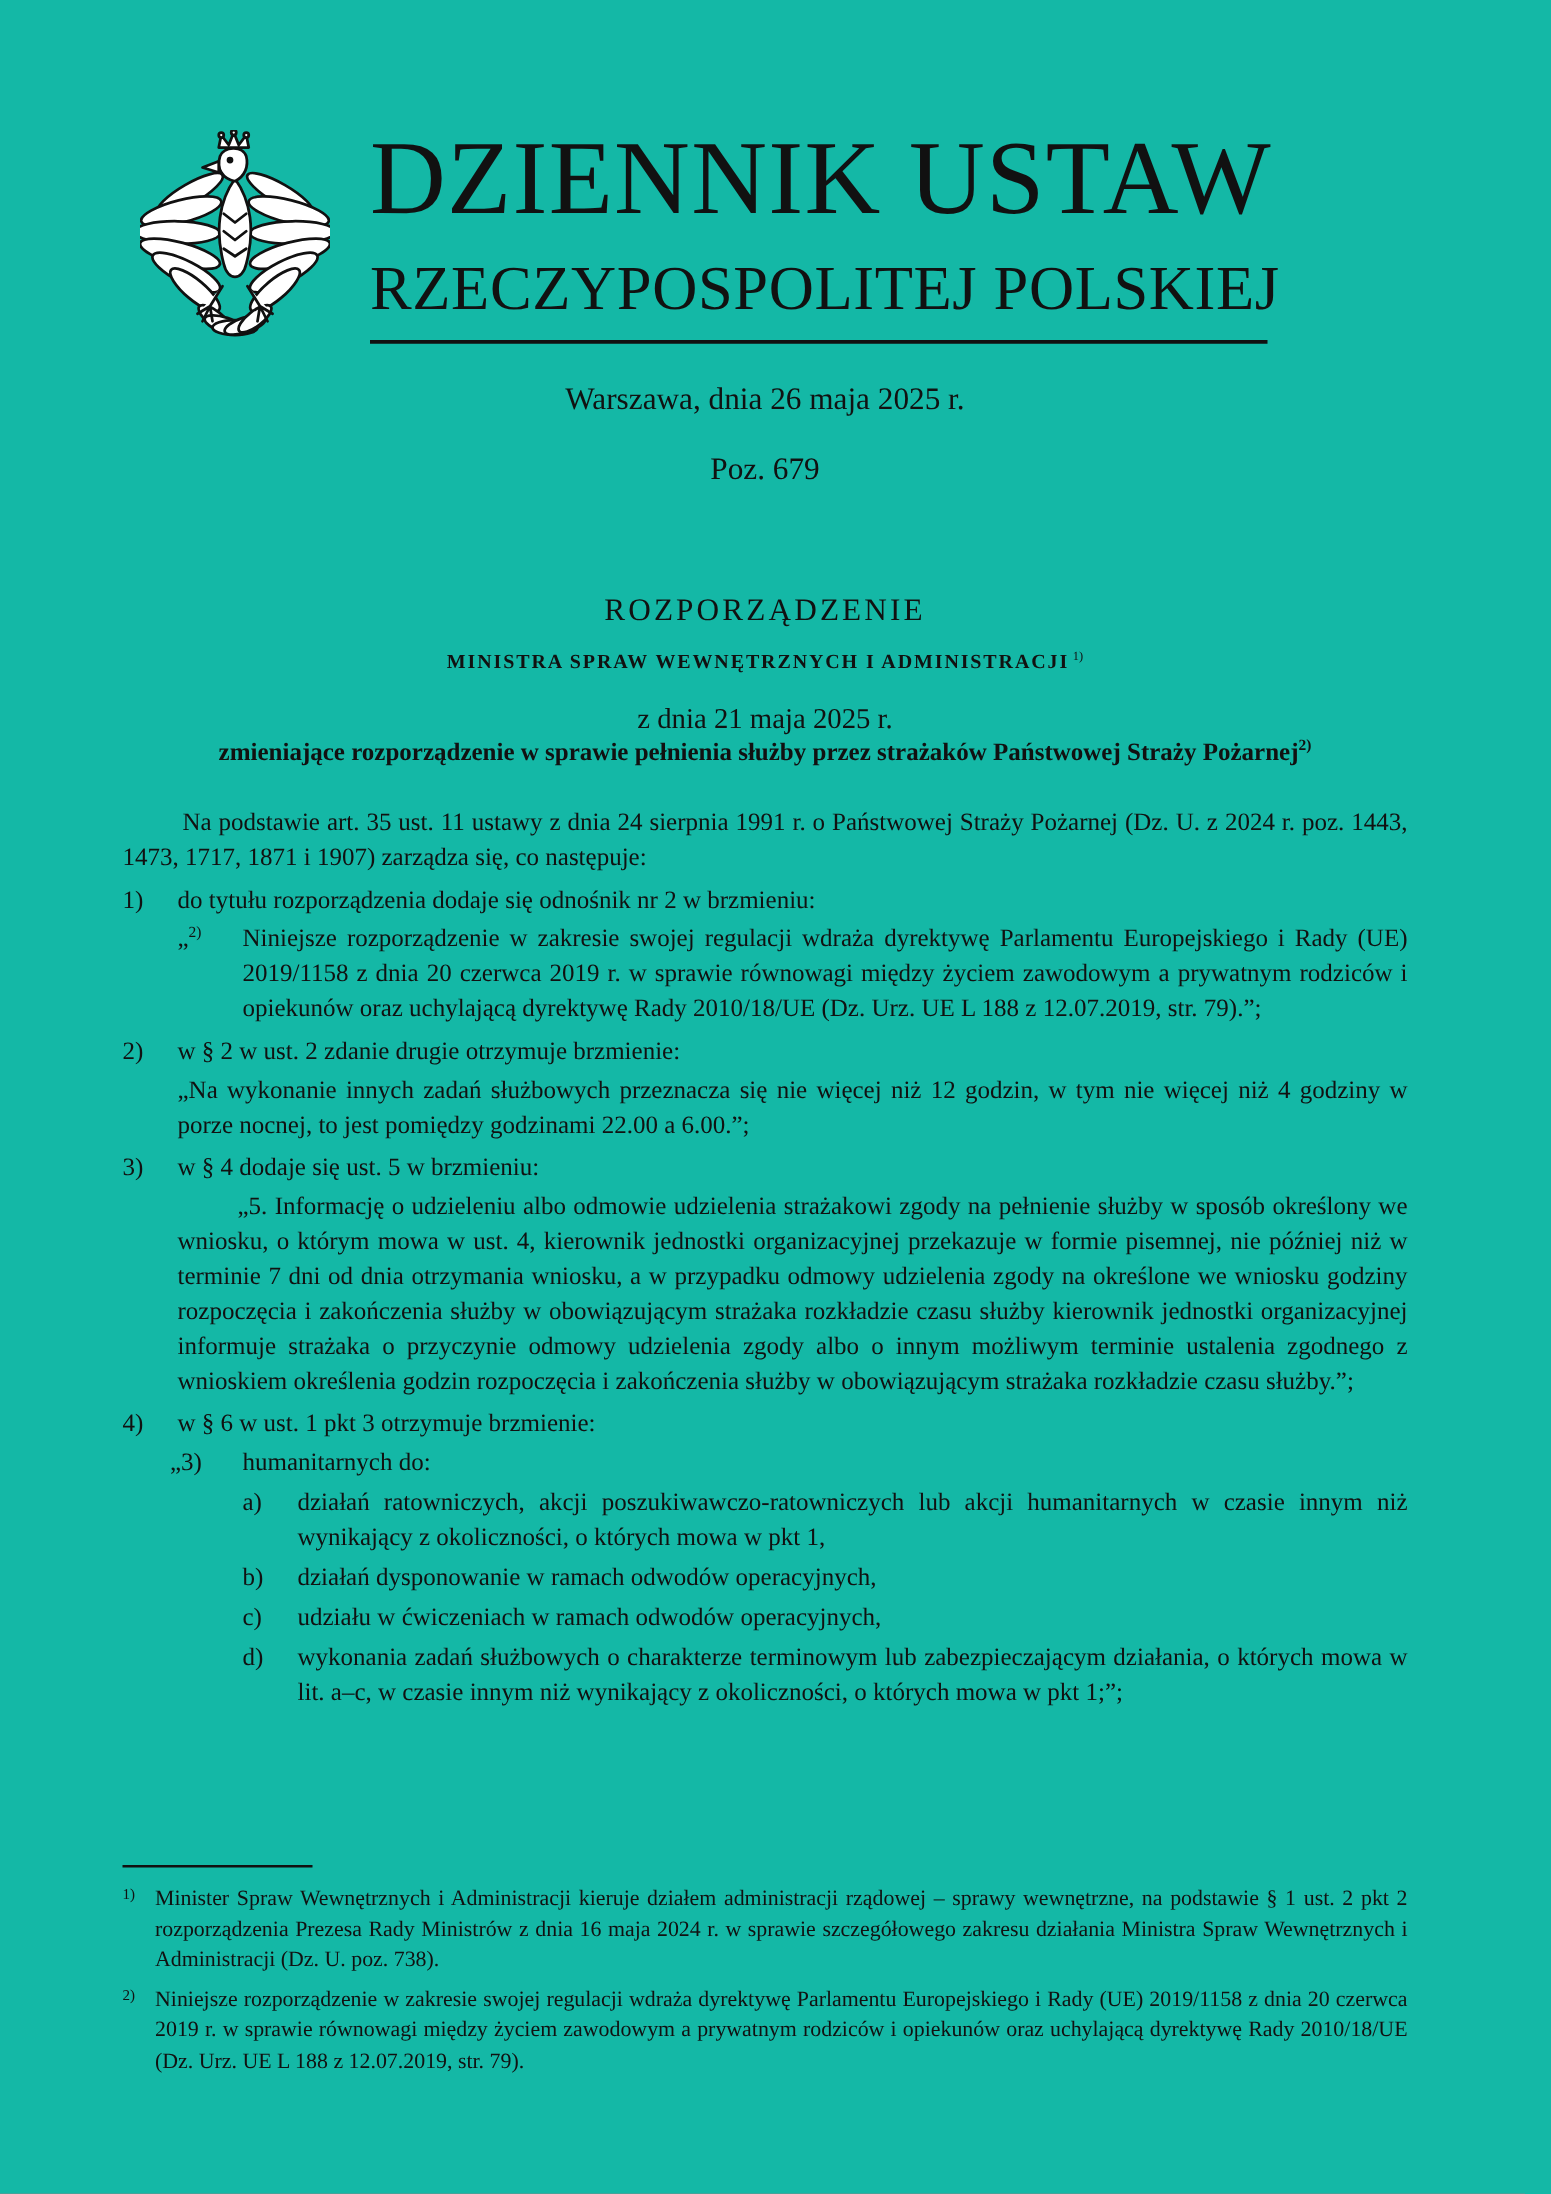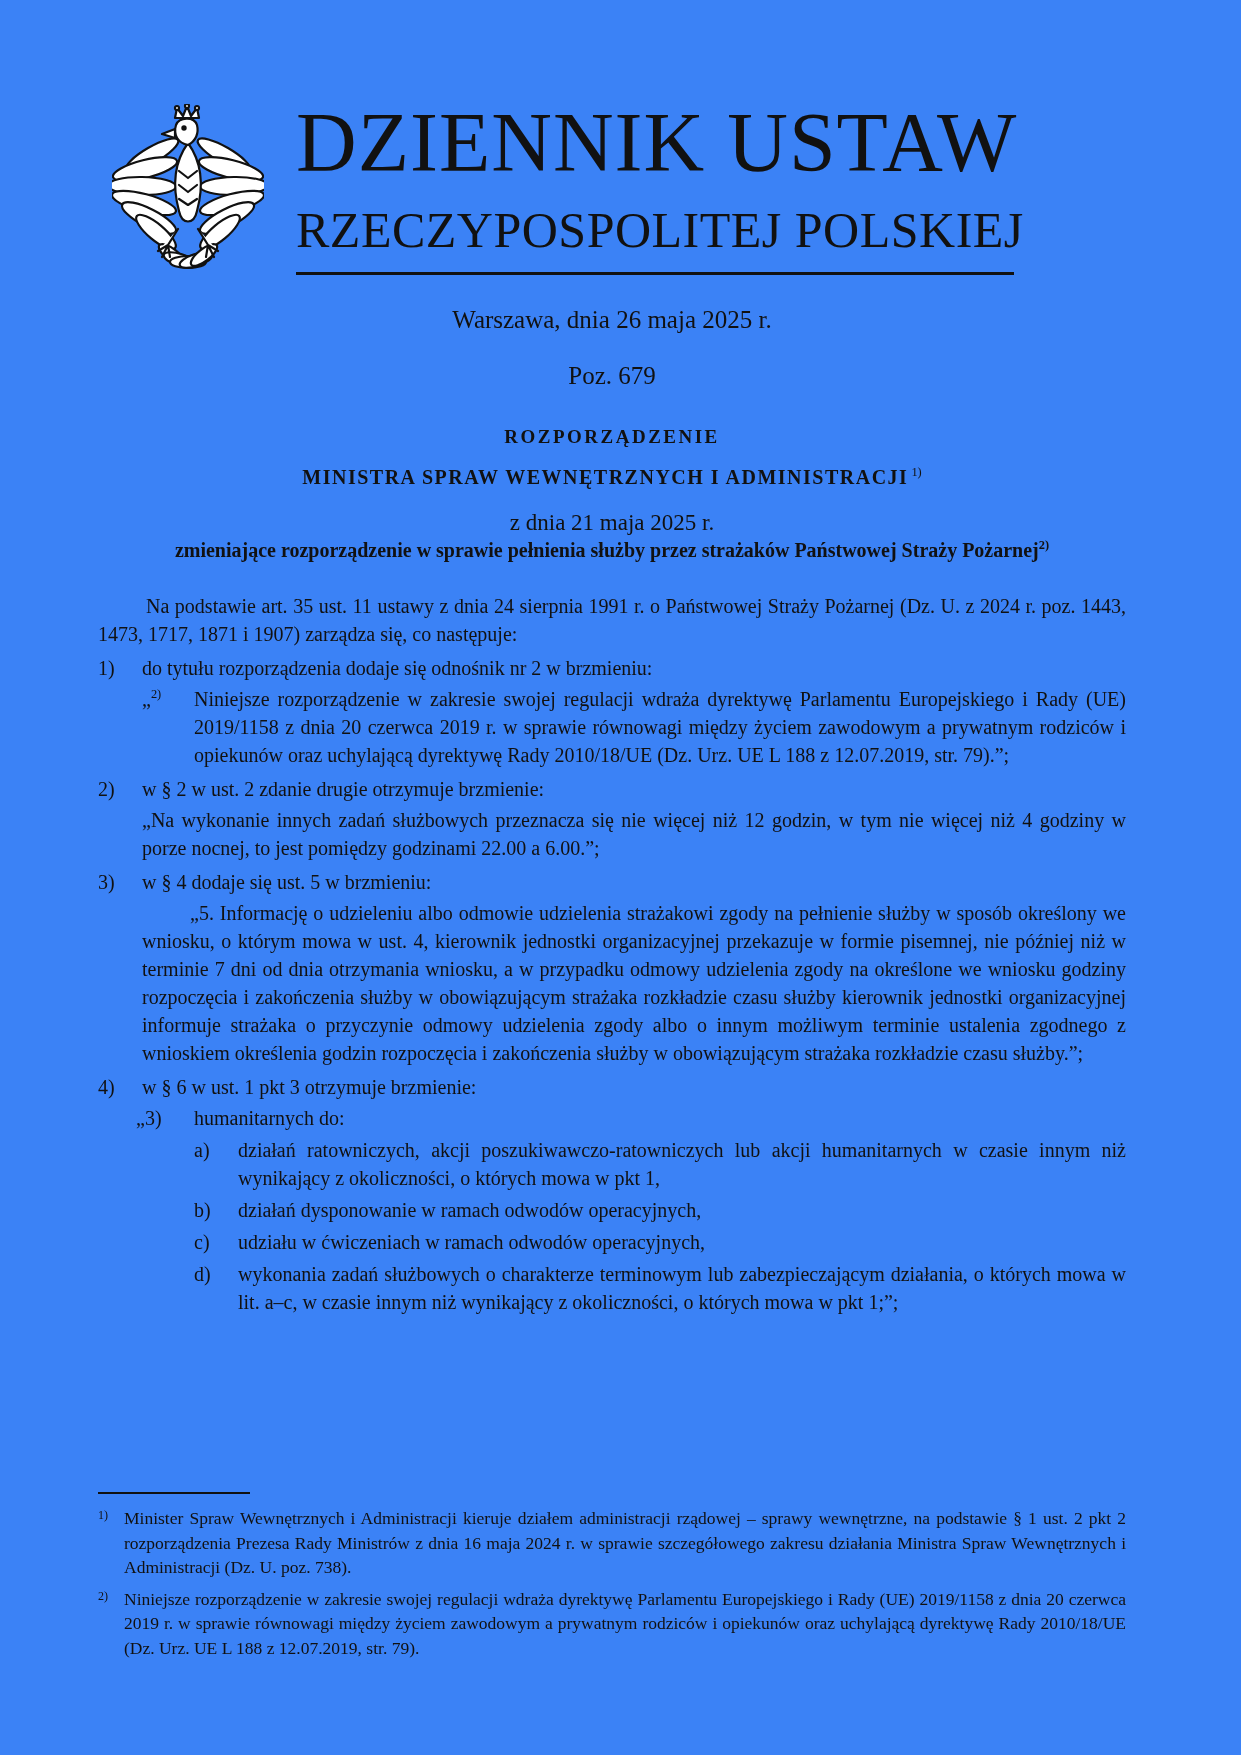--- a/index.html
+++ b/index.html
@@ -1,41 +1,41 @@
 <!DOCTYPE html>
 <html lang="pl"><head>
 <meta charset="utf-8">
 <style>
   html,body{margin:0;padding:0;background:#888;}
   .page{
     position:relative;
     width:1241px;height:1755px;
-    background:#3b82f6;
+    background:#14b8a6;
     color:#111;
     font-family:"Liberation Serif","DejaVu Serif",serif;
     overflow:hidden;
     margin:0 auto;
   }
   
   .emblem{position:absolute;left:112px;top:104px;width:152px;height:174px;}
   .masthead{position:absolute;left:296px;top:98px;width:718px;}
   .m1{font-size:84px;line-height:90px;letter-spacing:1px;white-space:nowrap;}
   .m2{font-size:50px;line-height:52px;margin-top:16px;letter-spacing:0.5px;white-space:nowrap;}
   .mrule{height:3px;background:#111;margin-top:16px;}
   
   .content{
     position:absolute;left:98px;top:304px;width:1028px;
     font-size:20px;line-height:28px;text-align:justify;
   }
   .center{text-align:center;}
   .b{font-weight:bold;}
   .place-date{font-size:25px;line-height:32px;}
   .poz{font-size:25px;line-height:32px;margin-top:24px;}
-  .act-kind{font-weight:bold;font-size:19px;line-height:26px;letter-spacing:2.5px;margin-top:32px;}
-  .act-issuer{font-weight:bold;font-size:20px;line-height:27px;letter-spacing:1.5px;margin-top:14px;}
+  .act-kind{font-weight:normal;font-size:25px;line-height:26px;letter-spacing:2.5px;margin-top:84px;}
+  .act-issuer{font-weight:bold;font-size:16px;line-height:27px;letter-spacing:1.5px;margin-top:14px;}
   .act-date{font-size:23px;line-height:28px;margin-top:18px;}
   .act-subject{font-weight:bold;font-size:20px;line-height:27px;}
   .sup{font-size:62%;vertical-align:super;line-height:0;letter-spacing:0;}
   .issuer-sup{font-weight:normal;margin-left:3px;}
   .intro{margin-top:28px;text-indent:48px;}
   .par1{margin-top:6px;text-indent:48px;}
   .amendment{position:relative;padding-left:44px;margin-top:6px;}
   .amendment .num{position:absolute;left:0;top:0;}
   .quote-hang{position:relative;margin-left:44px;padding-left:52px;margin-top:3px;}
   .quote-hang .qmark{position:absolute;left:0;top:0;}

